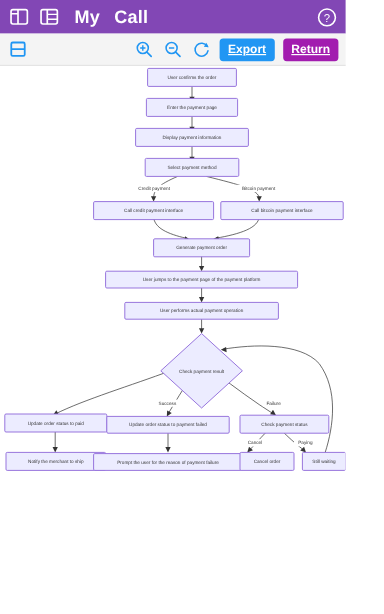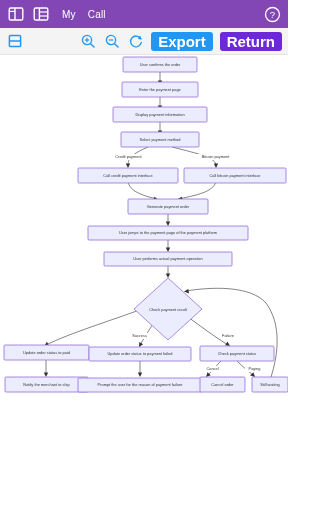--- a/index.html
+++ b/index.html
@@ -11,43 +11,43 @@
   .app{width:288px;height:512px;position:relative;display:flex;flex-direction:column;background:#fff;}
 
   
   .topbar{
     height:28px;min-height:28px;background:#8247b5;
     display:flex;align-items:center;position:relative;padding:0 6px;box-sizing:border-box;
   }
   .tb-icon{width:20px;height:20px;margin-right:5px;display:flex;align-items:center;justify-content:center;}
   .tb-icon svg{display:block;}
   .tb-text{
-    color:#fff;font-size:10px;font-weight:normal;letter-spacing:.2px;
+    color:#fff;font-size:15px;font-weight:bold;letter-spacing:.2px;
     margin:0 6px;white-space:nowrap;
   }
   .tb-title{
     position:absolute;left:0;right:0;text-align:center;color:#fff;
     font-size:14px;font-weight:bold;letter-spacing:.4px;pointer-events:none;
   }
   .tb-help{margin-left:auto;width:20px;height:20px;display:flex;align-items:center;justify-content:center;z-index:2;}
 
   
   .toolbar{
     height:27px;min-height:27px;background:#f4f4f4;border-bottom:1px solid #e4e4e4;
     display:flex;align-items:center;padding:0 6px;box-sizing:border-box;position:relative;
   }
   .tool-left{display:flex;align-items:center;}
   .tool-right{margin-left:auto;display:flex;align-items:center;gap:7px;}
   .zicon{width:17px;height:17px;display:flex;align-items:center;justify-content:center;}
   .btn{
-    border:none;border-radius:3px;color:#fff;font-size:15px;font-weight:bold;
-    padding:3px 7px;line-height:13px;font-family:inherit;cursor:pointer;white-space:nowrap;
+    border:none;border-radius:3px;color:#fff;font-size:10px;font-weight:bold;
+    padding:3px 7px;line-height:13px;font-family:inherit;cursor:pointer;white-space:nowrap;text-decoration:underline;
   }
   .btn-export{background:#2196f3;}
-  .btn-return{background:#6d28d9;}
+  .btn-return{background:#a21caf;}
 
   
   .hint{
     height:22px;min-height:22px;display:flex;align-items:center;padding:0 6px;
     color:#8c8c8c;font-size:11px;background:#fff;box-sizing:border-box;
   }
 
   
   .canvas{flex:1;position:relative;background:#fff;overflow:hidden;}
   .canvas svg{position:absolute;left:0;top:0;}

